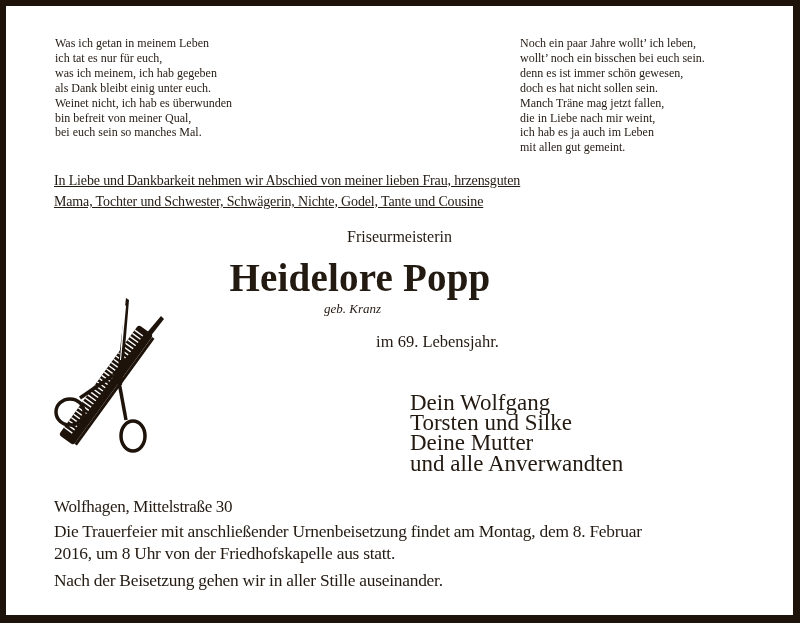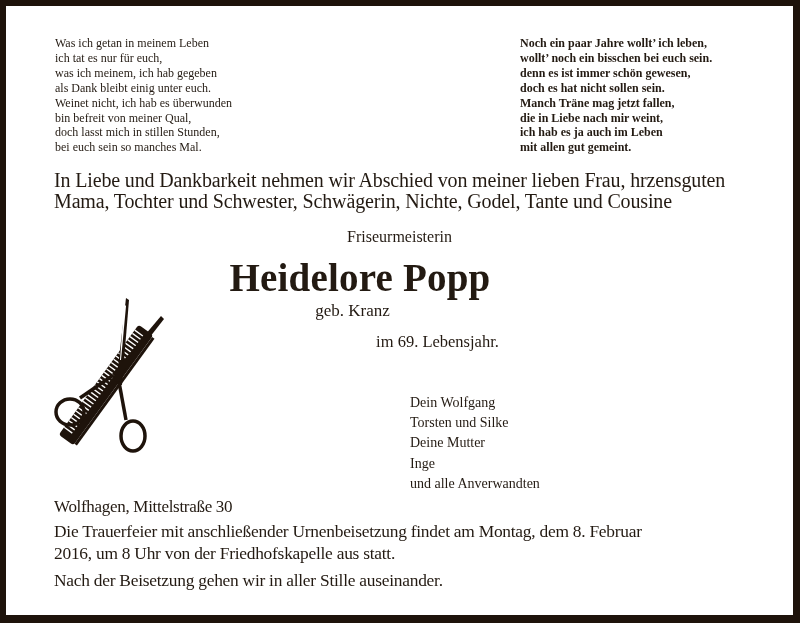--- a/index.html
+++ b/index.html
@@ -11,52 +11,51 @@
     }
     .card {
       position: absolute; left: 6px; top: 6px;
       width: 787px; height: 609px;
       background: #ffffff;
     }
     .abs { position: absolute; white-space: nowrap; }
     .poem { font-size: 12px; line-height: 14.9px; }
     .poem div { white-space: nowrap; }
     .poem-left { left: 49px; top: 30px; }
-    .poem-right { left: 514px; top: 30px; font-weight: bold; }
-    .intro { left: 48px; top: 164px; font-size: 20px; line-height: 21px; letter-spacing: -0.15px; }
+    .poem-right { left: 514px; top: 30px; }
+    .intro { left: 48px; top: 164px; font-size: 14px; line-height: 21px; letter-spacing: -0.15px; text-decoration: underline; }
     .intro div { white-space: nowrap; }
     .title { left: 0; width: 787px; text-align: center; top: 222px; font-size: 16px; }
     .name {
       left: 0; width: 708px; text-align: center; top: 249px;
       font-size: 39px; font-weight: bold; letter-spacing: 0.2px;
     }
-    .maiden { left: 0; width: 693px; text-align: center; top: 295px; font-size: 17px; }
+    .maiden { left: 0; width: 693px; text-align: center; top: 295px; font-size: 13px; font-style: italic; }
     .age { left: 0; width: 787px; text-align: center; top: 326px; font-size: 16.5px; margin-left: 38px; }
     .mourners-intro { left: 404px; top: 359px; font-size: 17.5px; }
-    .mourners { left: 404px; top: 387px; font-size: 14px; line-height: 20.2px; }
+    .mourners { left: 404px; top: 387px; font-size: 23px; line-height: 20.2px; }
     .mourners div { white-space: nowrap; }
     .address { left: 48px; top: 491px; font-size: 17px; letter-spacing: -0.3px; }
     .ceremony { left: 48px; top: 515px; font-size: 17.4px; line-height: 21.5px; letter-spacing: -0.25px; }
     .ceremony div { white-space: nowrap; }
     .closing { left: 48px; top: 564px; font-size: 17.4px; letter-spacing: -0.25px; }
     .emblem { position: absolute; left: 40px; top: 284px; width: 130px; height: 170px; }
   </style>
 </head>
 <body>
 
 <div class="card">
 
   <div class="abs poem poem-left">
     <div>Was ich getan in meinem Leben</div>
     <div>ich tat es nur für euch,</div>
     <div>was ich meinem, ich hab gegeben</div>
     <div>als Dank bleibt einig unter euch.</div>
     <div>Weinet nicht, ich hab es überwunden</div>
     <div>bin befreit von meiner Qual,</div>
-    <div>doch lasst mich in stillen Stunden,</div>
     <div>bei euch sein so manches Mal.</div>
   </div>
 
   <div class="abs poem poem-right">
     <div>Noch ein paar Jahre wollt’ ich leben,</div>
     <div>wollt’ noch ein bisschen bei euch sein.</div>
     <div>denn es ist immer schön gewesen,</div>
     <div>doch es hat nicht sollen sein.</div>
     <div>Manch Träne mag jetzt fallen,</div>
     <div>die in Liebe nach mir weint,</div>
@@ -124,21 +123,20 @@
     <path d="M73 92 L80 130" stroke="#1e130b" stroke-width="3.5" fill="none"></path>
 
     <ellipse cx="24" cy="122" rx="14" ry="13" fill="none" stroke="#1e130b" stroke-width="3.5"></ellipse>
     <ellipse cx="87" cy="146" rx="12" ry="15" fill="none" stroke="#1e130b" stroke-width="3.5"></ellipse>
   </svg>
 
   <div class="abs mourners">
     <div>Dein Wolfgang</div>
     <div>Torsten und Silke</div>
     <div>Deine Mutter</div>
-    <div>Inge</div>
     <div>und alle Anverwandten</div>
   </div>
 
   <div class="abs address">Wolfhagen, Mittelstraße 30</div>
 
   <div class="abs ceremony">
     <div>Die Trauerfeier mit anschließender Urnenbeisetzung findet am Montag, dem 8. Februar</div>
     <div>2016, um 8 Uhr von der Friedhofskapelle aus statt.</div>
   </div>
 

